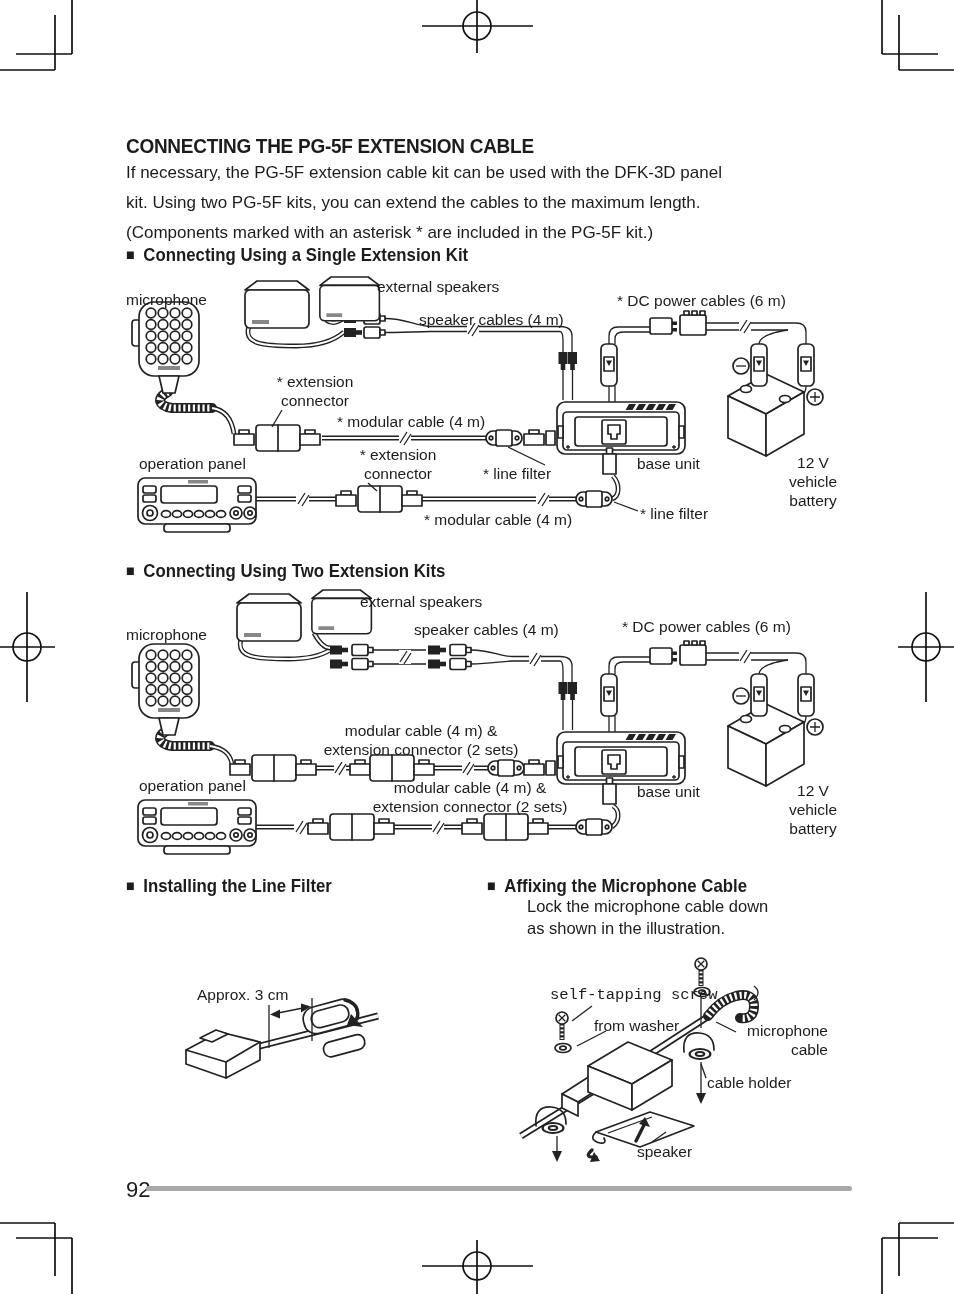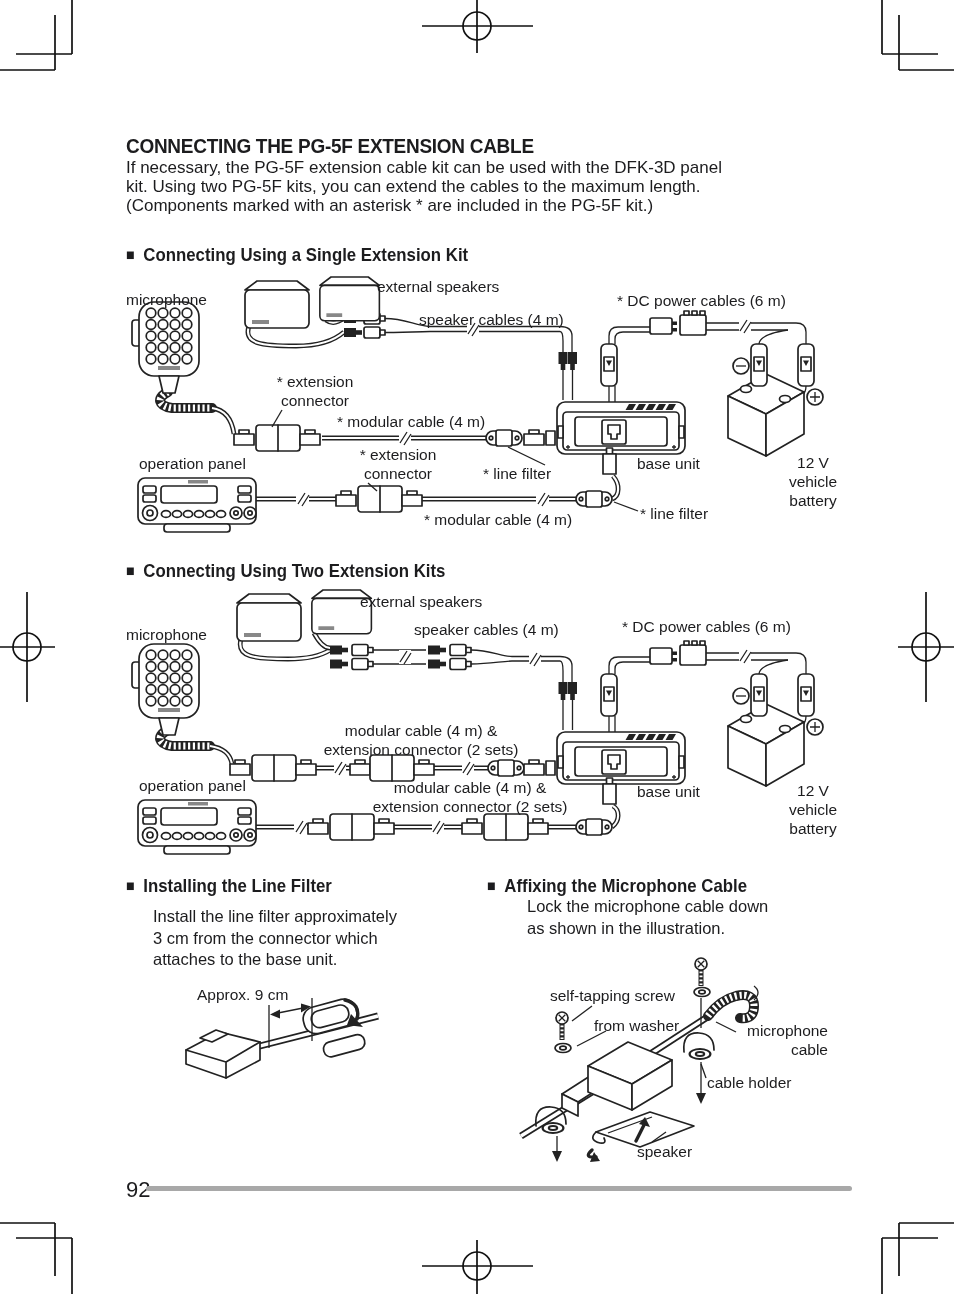--- a/index.html
+++ b/index.html
@@ -14,21 +14,21 @@
   svg .dk{fill:#222;stroke:none;}
   svg .gy{fill:#888;stroke:none;}
   svg .wt{fill:#fff;stroke:none;}
   svg .dblA{stroke:#222;stroke-width:4.8;fill:none;stroke-linecap:butt;}
   svg .dblB{stroke:#fff;stroke-width:2.1;fill:none;stroke-linecap:butt;}
   svg .coilA{stroke:#222;stroke-width:10;fill:none;stroke-linecap:round;}
   svg .coilB{stroke:#fff;stroke-width:7;fill:none;stroke-dasharray:2.2 2.6;stroke-linecap:butt;}
   svg .bold{stroke:#222;stroke-width:3.4;fill:none;stroke-linecap:round;}
   .title{position:absolute;left:126px;top:121px;font-size:20px;font-weight:bold;letter-spacing:-0.3px;
          transform:scale(0.95,1.05);transform-origin:left top;white-space:nowrap;}
-  .intro{position:absolute;left:126px;top:158px;font-size:17px;line-height:19px;white-space:pre-line;width:720px;}
+  .intro{position:absolute;left:126px;top:158px;font-size:17px;line-height:30px;white-space:pre-line;width:720px;}
   .sec-head{position:absolute;font-size:17.5px;font-weight:bold;white-space:nowrap;
             transform:scale(0.96,1.04);transform-origin:left top;}
   .sec-head .bullet{display:inline-block;margin-right:9px;font-size:15px;vertical-align:1px;}
   .body-text{position:absolute;font-size:16.5px;line-height:21.5px;white-space:pre-line;}
   .lbl{position:absolute;font-size:15.5px;line-height:19px;white-space:pre-line;}
   .lbl.c{transform:translateX(-50%);text-align:center;margin-left:36px;}
   .lbl.r{text-align:right;}
   .page-num{position:absolute;left:126px;top:1177px;font-size:22px;}
   .rule{position:absolute;left:146px;top:1186px;width:706px;height:5px;border-radius:3px;}
 </style>
@@ -497,31 +497,28 @@
 <div class="lbl c" style="left:434px;top:778px;">modular cable (4 m) &amp;
 extension connector (2 sets)</div>
 <div class="lbl" style="left:637px;top:782px;">base unit</div>
 <div class="lbl c" style="left:777px;top:781px;">12 V
 vehicle
 battery</div>
 
 <div class="sec-head" style="left:126px;top:875px;">
   <span class="bullet">■</span><span>Installing the Line Filter</span>
 </div>
-<div class="body-text" style="left:153px;top:906px;">Install the line filter approximately
-3 cm from the connector which
-attaches to the base unit.</div>
-<div class="lbl" style="left:197px;top:985px;">Approx. 9 cm</div>
+<div class="lbl" style="left:197px;top:985px;">Approx. 3 cm</div>
 
 <div class="sec-head" style="left:487px;top:875px;">
   <span class="bullet">■</span><span>Affixing the Microphone Cable</span>
 </div>
 <div class="body-text" style="left:527px;top:896px;">Lock the microphone cable down
 as shown in the illustration.</div>
-<div class="lbl" style="left:550px;top:986px;">self-tapping screw</div>
+<div class="lbl" style="left:550px;top:986px;font-family:Liberation Mono, monospace;">self-tapping screw</div>
 <div class="lbl" style="left:594px;top:1016px;">from washer</div>
 <div class="lbl r" style="left:700px;top:1021px;width:128px;">microphone
 cable</div>
 <div class="lbl" style="left:707px;top:1073px;">cable holder</div>
 <div class="lbl" style="left:637px;top:1142px;">speaker</div>
 
 <div class="page-num">92</div>
 <div class="rule" style="background: rgb(168, 168, 168);"></div>
 
 </div>

